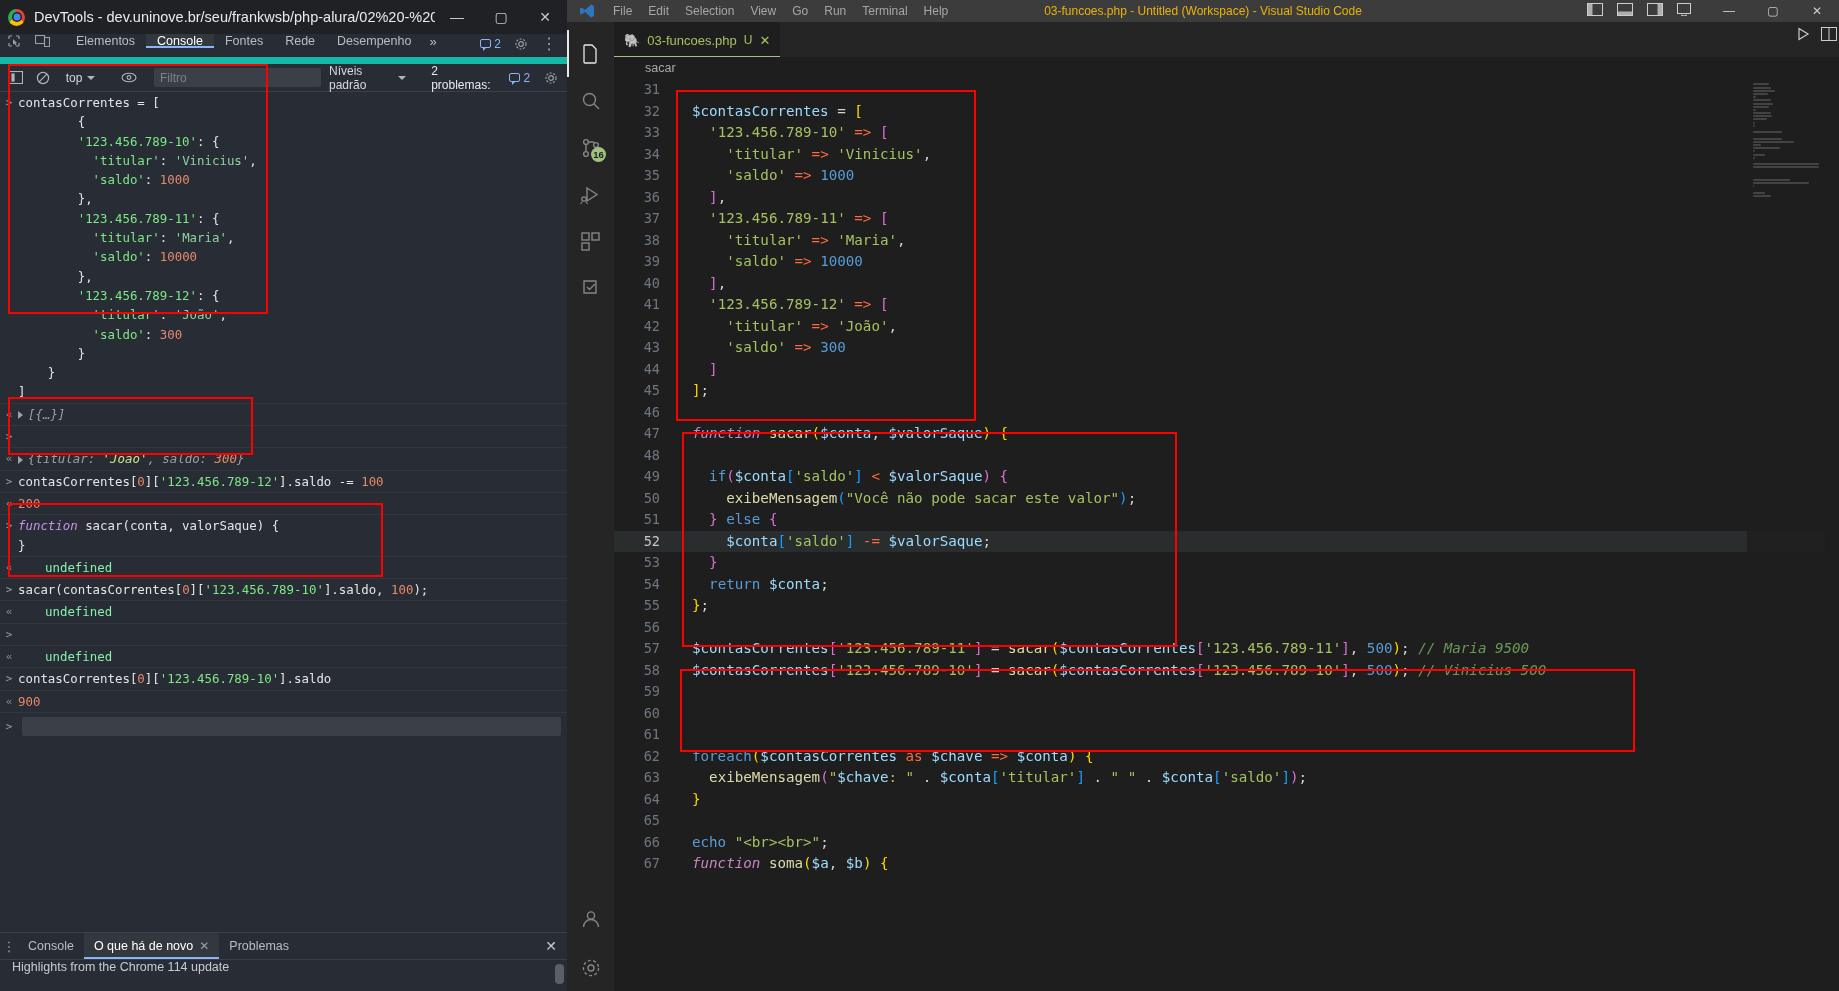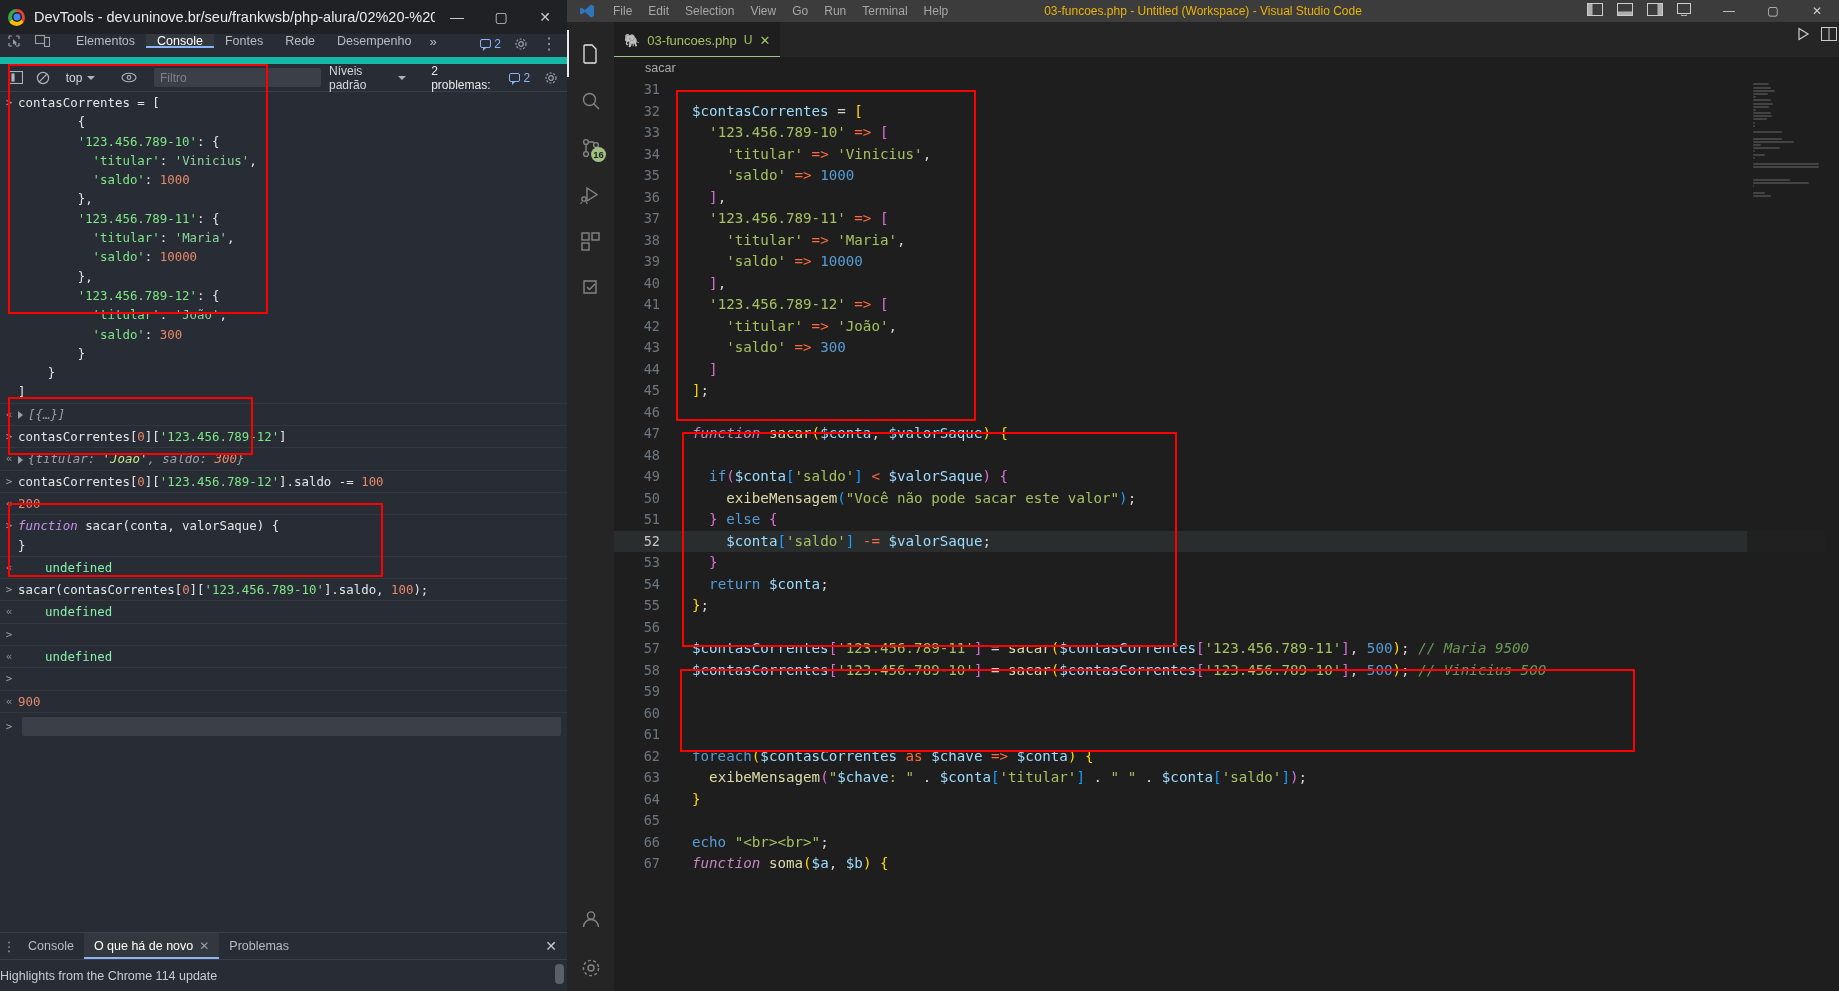--- a/index.html
+++ b/index.html
@@ -128,21 +128,21 @@
     flex: 0 0 59px; display: flex; flex-direction: column;
   }
   .dt-drawer-tabs {
     height: 27px; display: flex; align-items: stretch; border-bottom: 1px solid #3b4048;
   }
   .drawer-dots { width: 18px; display:flex;align-items:center;justify-content:center;color:#9aa0a6;font-size:13px; }
   .dtab { padding: 0 10px; display:flex;align-items:center; color:#b8bdc4;font-size:12.5px; gap:6px; }
   .dtab.active { color:#fff; background:#33373e; box-shadow: inset 0 -2px 0 #8ab4f8; }
   .dtab .x { color:#9aa0a6; font-size: 12px; }
   .drawer-close { margin-left:auto; padding: 0 10px; display:flex;align-items:center;color:#c5c8cc;font-size:14px; }
-  .dt-hint { flex:1 1 auto; display:flex; align-items:center; color:#c8ccd1; font-size:12.5px; position: relative;}
+  .dt-hint { flex:1 1 auto; display:flex; align-items:flex-start; padding-left:12px; color:#c8ccd1; font-size:12.5px; position: relative;}
   .scroll-thumb { position:absolute; right:3px; top:4px; width:9px; height:20px; background:#5a6068; border-radius:4px; }
 
   
   .vscode {
     flex: 1 1 auto; height: 991px; background: #1e1e1e;
     display: flex; flex-direction: column; position: relative;
   }
   .vs-title {
     height: 22px; background: #3c3c3c; display: flex; align-items: center;
     color: #a6a6a6; font-size: 12px; flex: 0 0 22px;
@@ -315,31 +315,31 @@
         <svg width="14" height="14" viewBox="0 0 14 14">
             <circle cx="7" cy="7" r="2.3" stroke="#9aa0a6" stroke-width="1.2" fill="none"></circle>
             <circle cx="7" cy="7" r="5" stroke="#9aa0a6" stroke-width="1.2" fill="none" stroke-dasharray="2 1.6"></circle>
           </svg>
       </span>
     </div>
 
     <div class="dt-console" id="console-log">
         <div class="c-row"><span class="gutter">&gt;</span><span class="c-code"><div><span class="plain">contasCorrentes </span><span class="plain">= [</span></div><div><span class="plain">        {</span></div><div><span class="prop">        '123.456.789-10'</span><span class="plain">: {</span></div><div><span class="prop">          'titular'</span><span class="plain">: </span><span class="str">'Vinicius'</span><span class="plain">,</span></div><div><span class="prop">          'saldo'</span><span class="plain">: </span><span class="num">1000</span></div><div><span class="plain">        },</span></div><div><span class="prop">        '123.456.789-11'</span><span class="plain">: {</span></div><div><span class="prop">          'titular'</span><span class="plain">: </span><span class="str">'Maria'</span><span class="plain">,</span></div><div><span class="prop">          'saldo'</span><span class="plain">: </span><span class="num">10000</span></div><div><span class="plain">        },</span></div><div><span class="prop">        '123.456.789-12'</span><span class="plain">: {</span></div><div><span class="prop">          'titular'</span><span class="plain">: </span><span class="str">'João'</span><span class="plain">,</span></div><div><span class="prop">          'saldo'</span><span class="plain">: </span><span class="num">300</span></div><div><span class="plain">        }</span></div><div><span class="plain">    }</span></div><div><span class="plain">]</span></div></span></div>
         <div class="c-row"><span class="gutter out">«</span><span class="c-code"><div><span class="tri"></span><span class="dim">[{…}]</span></div></span></div>
-        <div class="c-row"><span class="gutter">&gt;</span><span class="c-code"><div><span class="plain">contasCorrentes[</span><span class="num">0</span><span class="plain">][</span><span class="prop">'123.456.789-12'</span><span class="plain">]</span></div></span></div>
+        <div class="c-row"><span class="gutter">&gt;</span></div>
         <div class="c-row"><span class="gutter out">«</span><span class="c-code"><div><span class="tri"></span><span class="dim">{titular: </span><span class="dimq">'João'</span><span class="dim">, saldo: </span><span class="dimn">300</span><span class="dim">}</span></div></span></div>
         <div class="c-row"><span class="gutter">&gt;</span><span class="c-code"><div><span class="plain">contasCorrentes[</span><span class="num">0</span><span class="plain">][</span><span class="prop">'123.456.789-12'</span><span class="plain">].saldo </span><span class="plain">-= </span><span class="num">100</span></div></span></div>
         <div class="c-row"><span class="gutter out">«</span><span class="c-code"><div><span class="num">200</span></div></span></div>
         <div class="c-row"><span class="gutter">&gt;</span><span class="c-code"><div><span class="kw">function</span><span class="plain"> sacar(conta, valorSaque) {</span></div><div><span class="plain">}</span></div></span></div>
         <div class="c-row"><span class="gutter out">«</span><span class="c-code"><div><span class="undef">undefined</span></div></span></div>
         <div class="c-row"><span class="gutter">&gt;</span><span class="c-code"><div><span class="plain">sacar(contasCorrentes[</span><span class="num">0</span><span class="plain">][</span><span class="prop">'123.456.789-10'</span><span class="plain">].saldo, </span><span class="num">100</span><span class="plain">);</span></div></span></div>
         <div class="c-row"><span class="gutter out">«</span><span class="c-code"><div><span class="undef">undefined</span></div></span></div>
         <div class="c-row"><span class="gutter">&gt;</span></div>
         <div class="c-row"><span class="gutter out">«</span><span class="c-code"><div><span class="undef">undefined</span></div></span></div>
-        <div class="c-row"><span class="gutter">&gt;</span></div>
+        <div class="c-row"><span class="gutter">&gt;</span><span class="c-code"><div><span class="plain">contasCorrentes[</span><span class="num">0</span><span class="plain">][</span><span class="prop">'123.456.789-10'</span><span class="plain">].saldo</span></div></span></div>
         <div class="c-row"><span class="gutter out">«</span><span class="c-code"><div><span class="num">900</span></div></span></div>
         <div class="prompt-row">
           <span class="gutter">&gt;</span>
           <span class="prompt-input"></span>
         </div>
       </div>
 
     <div class="dt-bottom">
       <div class="dt-drawer-tabs">
         <span class="drawer-dots">⋮</span>

